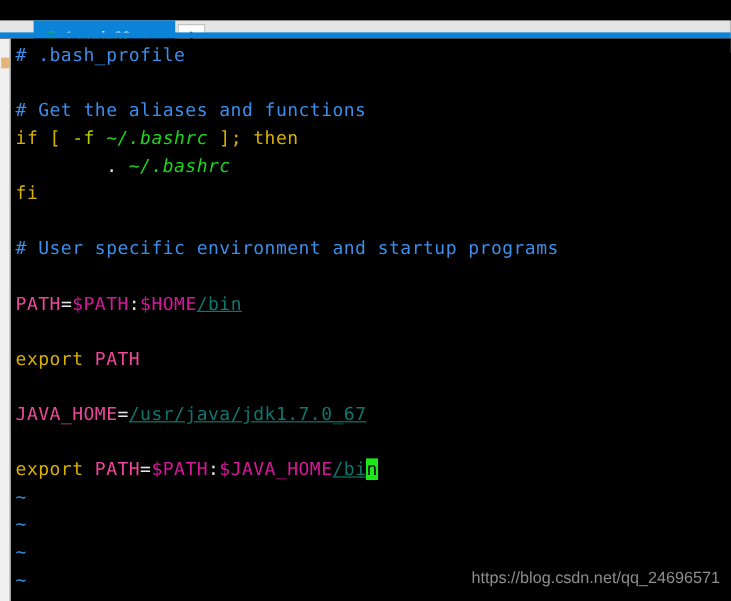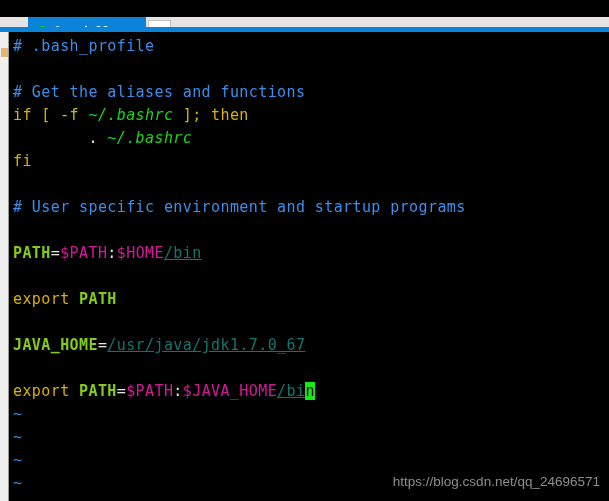--- a/index.html
+++ b/index.html
@@ -127,21 +127,21 @@
     font-size: 15px;
     white-space: pre;
     letter-spacing: 0.4px;
   }
 
   
   .c-comment { color: #3b8eea; }
   .c-keyword { color: #d8b200; margin-top: 10px; }
   .c-string  { color: #1ad61a; font-style: italic; }
   .c-flag    { color: #b8cc00; }
-  .c-var     { color: #84cc16; font-weight: bold; }
+  .c-var     { color: #ec4899; }
   .c-dollar  { color: #d6179b; }
   .c-path    { color: #0f766e; text-decoration: underline; }
   .c-plain   { color: #e6e6e6; }
   .c-tilde   { color: #2f8ddb; }
 
   .cursor {
     background: #19e819;
     color: #000000;
   }
 

